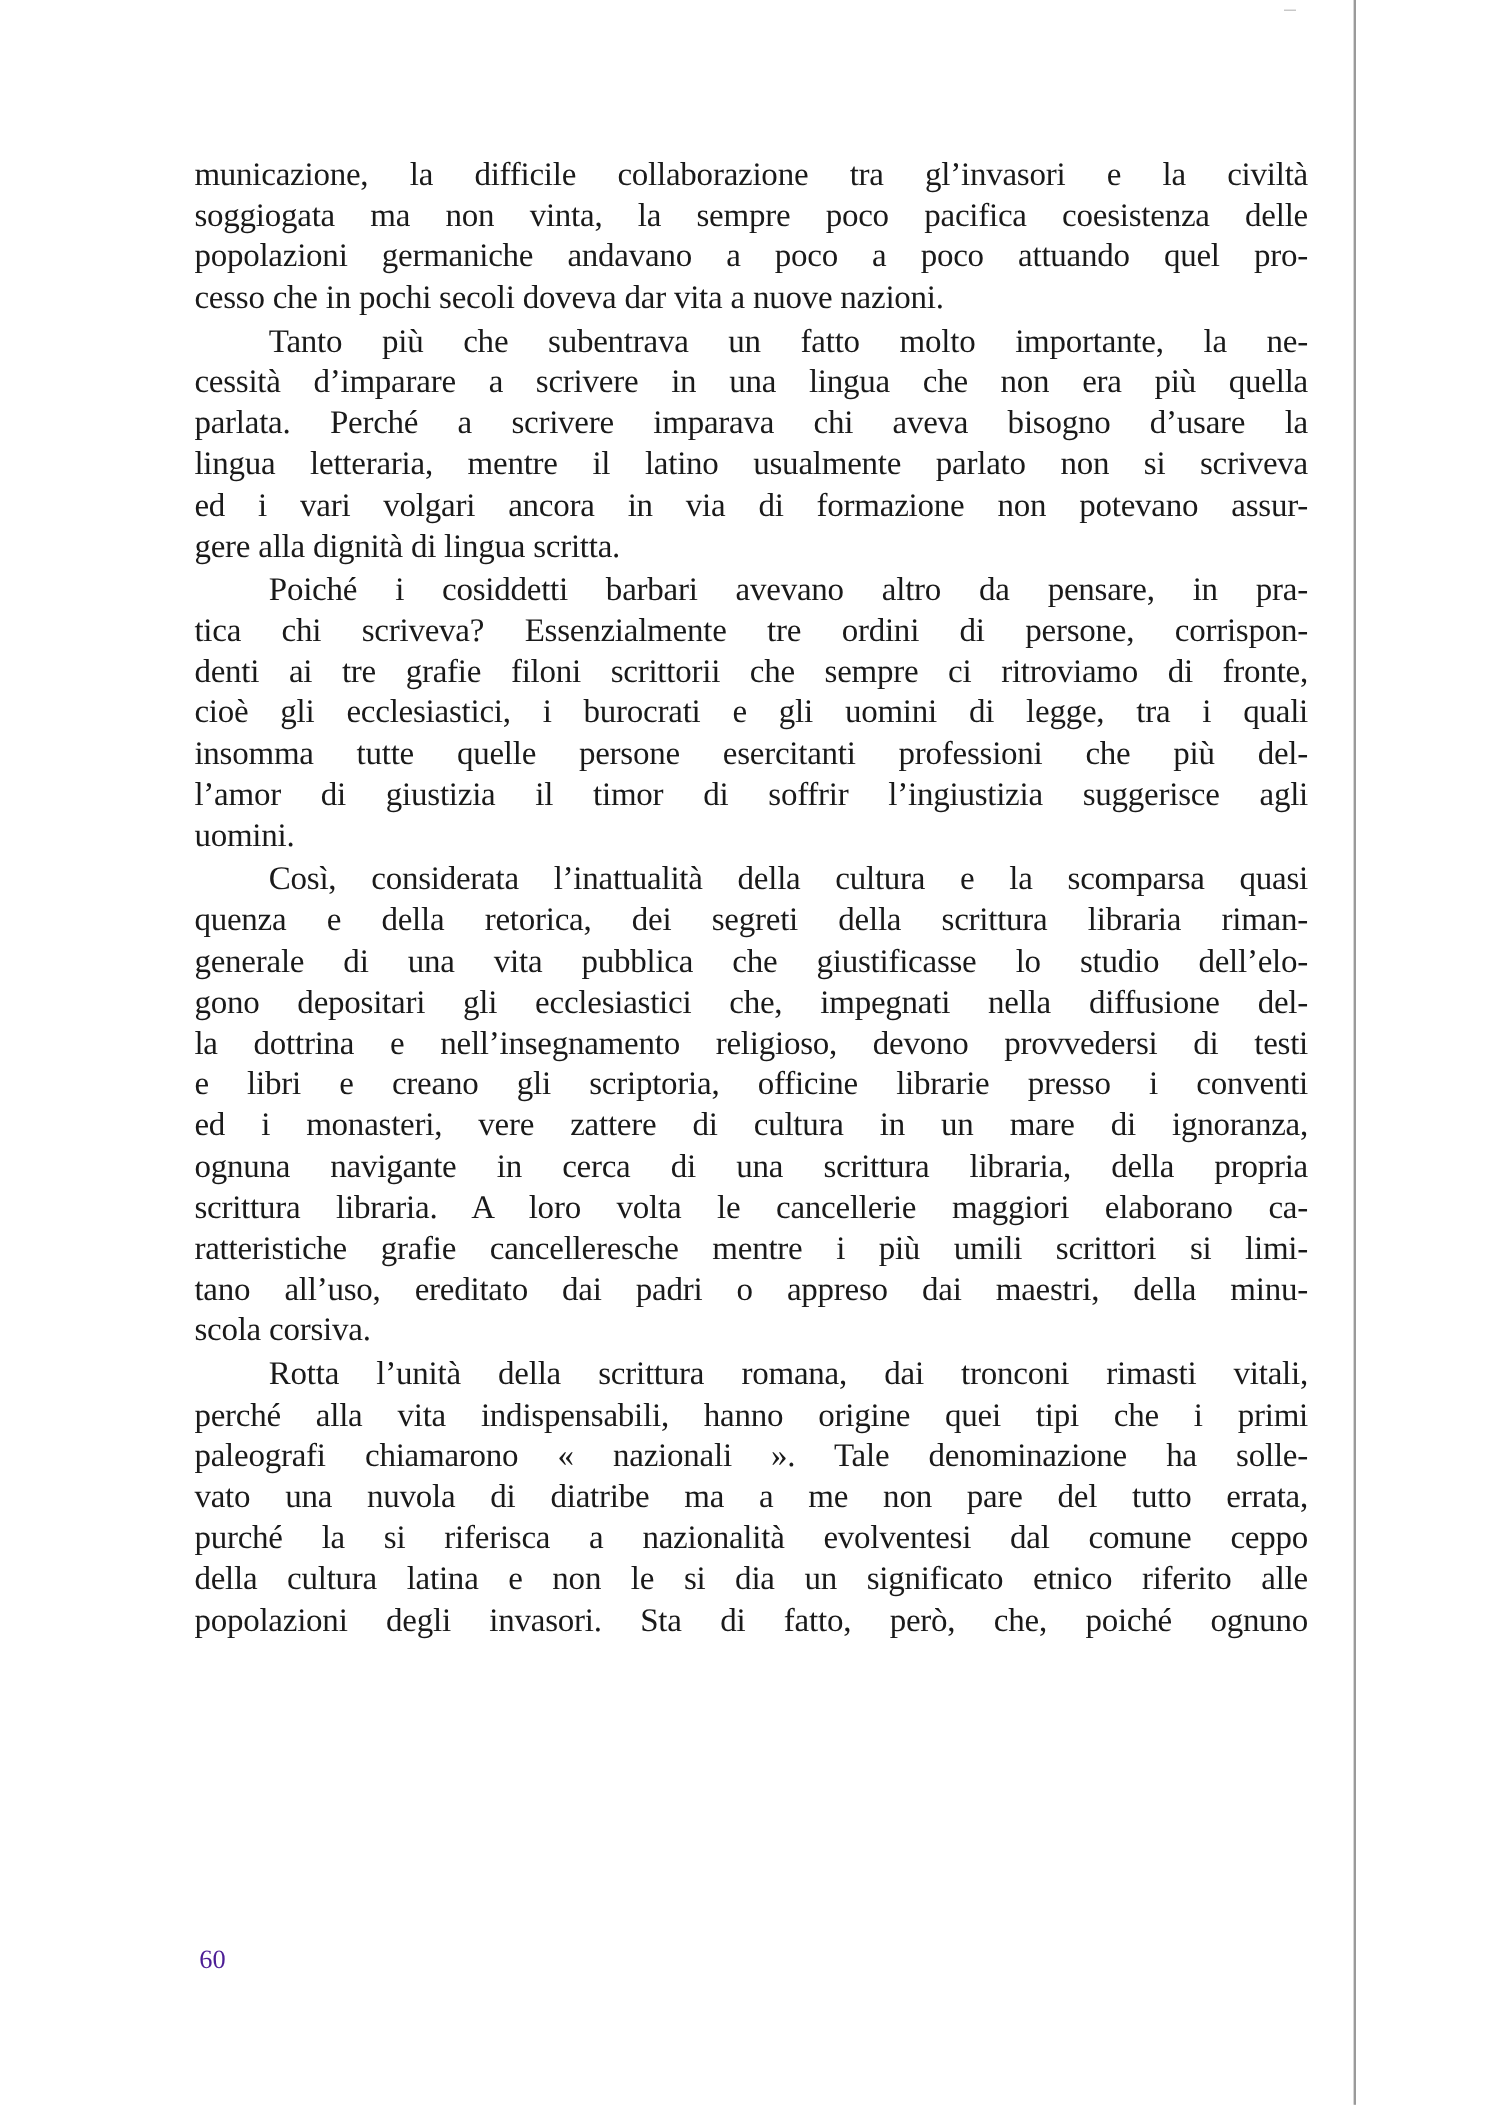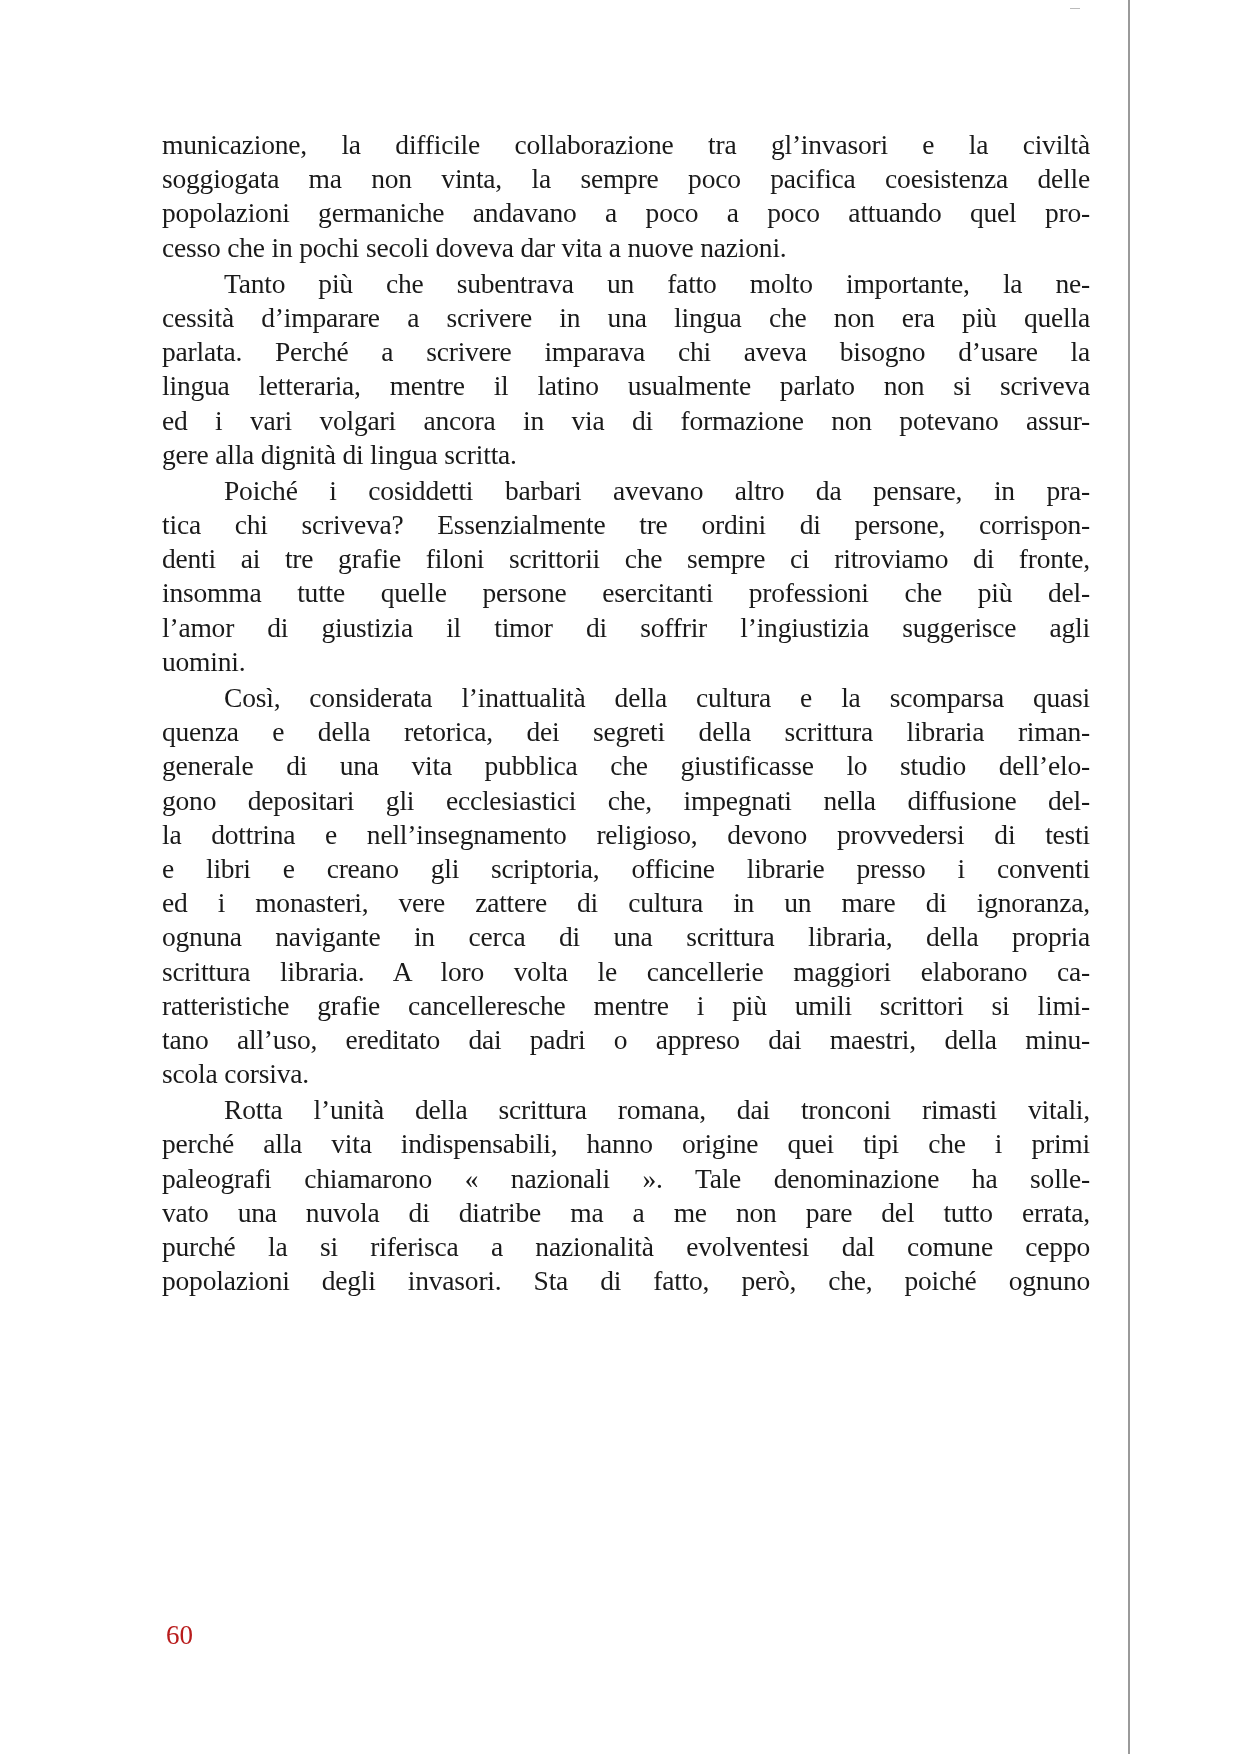--- a/index.html
+++ b/index.html
@@ -61,23 +61,23 @@
     .line.indent {
       text-indent: 62px;
     }
     .para-gap {
       height: 2px;
     }
     .page-number {
       position: absolute;
       left: 166px;
       top: 1620px;
-      font-size: 27px;
+      font-size: 22px;
       font-family: "Liberation Serif", "DejaVu Serif", serif;
-      color: #b91c1c;
+      color: #4c1d95;
     }
   </style>
 </head>
 <body>
 
 <div class="page">
   <div class="top-mark"></div>
   <div class="right-rule"></div>
 
   <div class="text-block">
@@ -97,20 +97,21 @@
       <span class="line">lingua letteraria, mentre il latino usualmente parlato non si scriveva</span>
       <span class="line">ed i vari volgari ancora in via di formazione non potevano assur-</span>
       <span class="line last">gere alla dignità di lingua scritta.</span>
     </div>
     <div class="para-gap"></div>
 
     <div>
       <span class="line indent">Poiché i cosiddetti barbari avevano altro da pensare, in pra-</span>
       <span class="line">tica chi scriveva? Essenzialmente tre ordini di persone, corrispon-</span>
       <span class="line">denti ai tre grafie filoni scrittorii che sempre ci ritroviamo di fronte,</span>
+      <span class="line">cioè gli ecclesiastici, i burocrati e gli uomini di legge, tra i quali</span>
       <span class="line">insomma tutte quelle persone esercitanti professioni che più del-</span>
       <span class="line">l’amor di giustizia il timor di soffrir l’ingiustizia suggerisce agli</span>
       <span class="line last">uomini.</span>
     </div>
     <div class="para-gap"></div>
 
     <div>
       <span class="line indent">Così, considerata l’inattualità della cultura e la scomparsa quasi</span>
       <span class="line">quenza e della retorica, dei segreti della scrittura libraria riman-</span>
       <span class="line">generale di una vita pubblica che giustificasse lo studio dell’elo-</span>
@@ -125,18 +126,19 @@
       <span class="line last">scola corsiva.</span>
     </div>
     <div class="para-gap"></div>
 
     <div>
       <span class="line indent">Rotta l’unità della scrittura romana, dai tronconi rimasti vitali,</span>
       <span class="line">perché alla vita indispensabili, hanno origine quei tipi che i primi</span>
       <span class="line">paleografi chiamarono « nazionali ». Tale denominazione ha solle-</span>
       <span class="line">vato una nuvola di diatribe ma a me non pare del tutto errata,</span>
       <span class="line">purché la si riferisca a nazionalità evolventesi dal comune ceppo</span>
+      <span class="line">della cultura latina e non le si dia un significato etnico riferito alle</span>
       <span class="line">popolazioni degli invasori. Sta di fatto, però, che, poiché ognuno</span>
     </div>
   </div>
 
   <div class="page-number">60</div>
 </div>
 
 </body></html>

